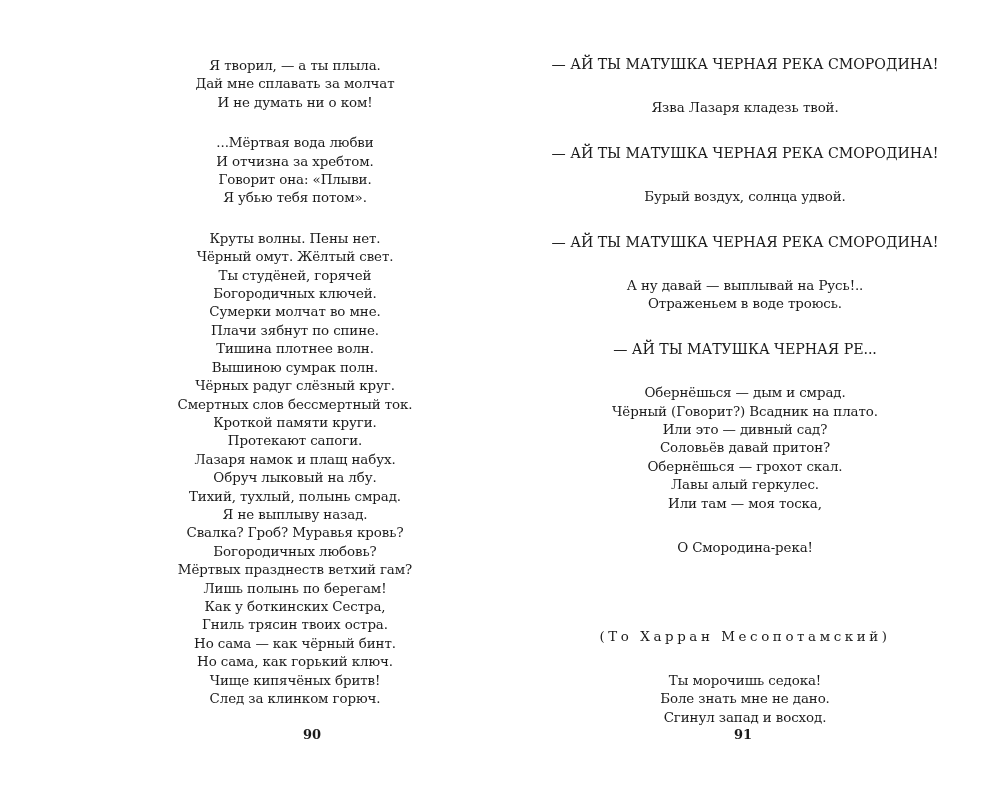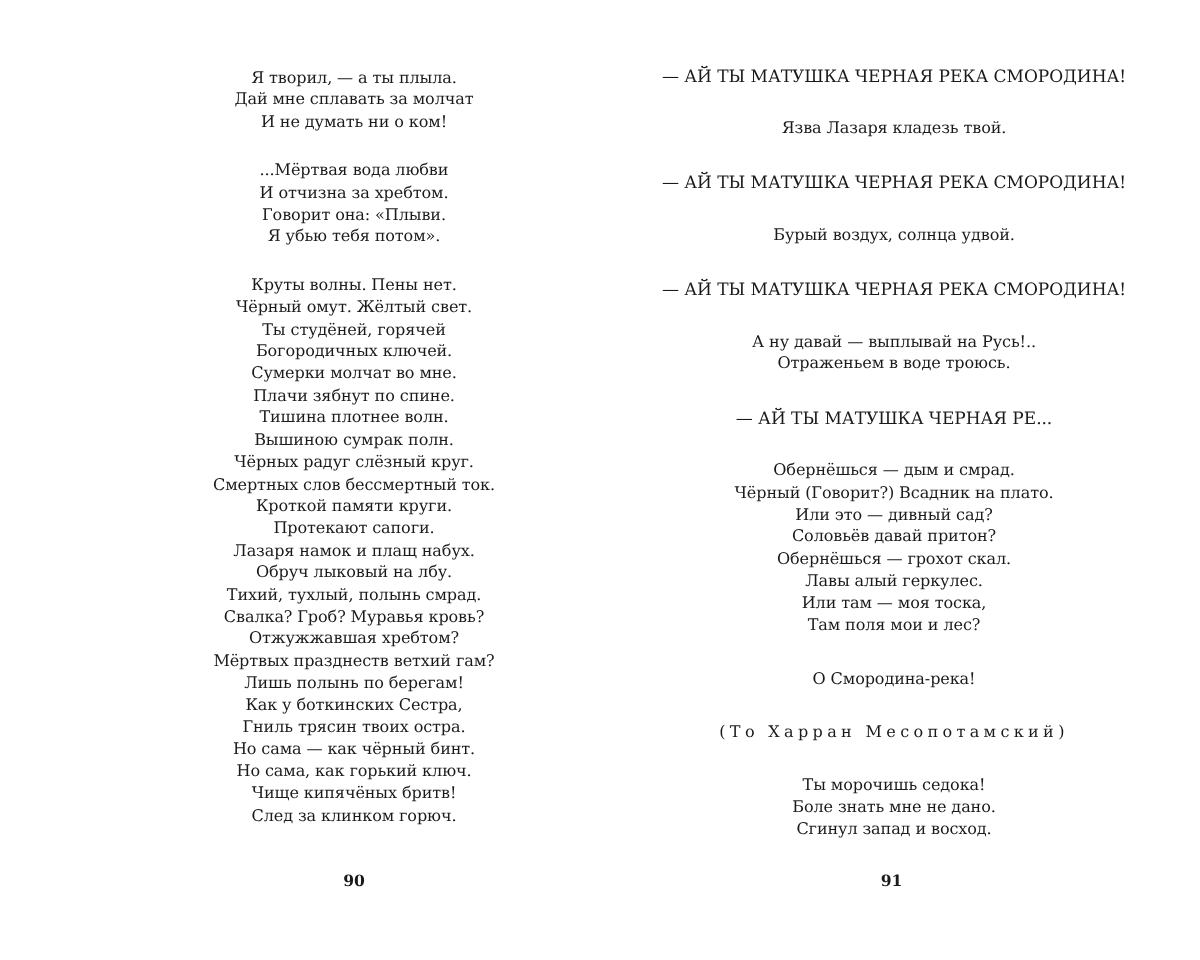--- a/index.html
+++ b/index.html
@@ -13,27 +13,27 @@
   .page-left { left: 0; width: 510px; margin-left: 40px; }
   .page-right { left: 500px; width: 500px; }
   .col { position: absolute; text-align: center; font-size: 13.4px; line-height: 18.4px; letter-spacing: -0.1px; }
   .page-left .col { left: 105px; width: 300px; top: 57px; }
   .page-right .col { left: 45px; width: 400px; top: 55px; }
   .stanza { margin: 0; }
   .line { display: block; white-space: nowrap; }
   .gap-left { height: 22px; }
   .gap-left-big { height: 22px; }
   .refrain { font-size: 14.2px; letter-spacing: -0.05px; }
-  .spaced { letter-spacing: 3.6px; }
+  .spaced { letter-spacing: 3.6px; margin-top: 44px; }
   .gap-r { height: 26px; }
   .pagenum {
     position: absolute; top: 727px; font-size: 13px; font-weight: bold;
     text-align: center; width: 60px;
   }
-  .page-left .pagenum { left: 225px; }
+  .page-left .pagenum { left: 242px; }
   .page-right .pagenum { left: 213px; }
 </style>
 </head>
 <body>
 
 <div class="spread">
 
   <div class="page page-left">
     <div class="col">
       <div class="stanza">
@@ -58,22 +58,23 @@
         <span class="line">Плачи зябнут по спине.</span>
         <span class="line">Тишина плотнее волн.</span>
         <span class="line">Вышиною сумрак полн.</span>
         <span class="line">Чёрных радуг слёзный круг.</span>
         <span class="line">Смертных слов бессмертный ток.</span>
         <span class="line">Кроткой памяти круги.</span>
         <span class="line">Протекают сапоги.</span>
         <span class="line">Лазаря намок и плащ набух.</span>
         <span class="line">Обруч лыковый на лбу.</span>
         <span class="line">Тихий, тухлый, полынь смрад.</span>
+        <span class="line">Я не выплыву назад.</span>
         <span class="line">Свалка? Гроб? Муравья кровь?</span>
-        <span class="line">Отжужжавшая хребтом?</span>
+        <span class="line">Богородичных любовь?</span>
         <span class="line">Мёртвых празднеств ветхий гам?</span>
         <span class="line">Лишь полынь по берегам!</span>
         <span class="line">Как у боткинских Сестра,</span>
         <span class="line">Гниль трясин твоих остра.</span>
         <span class="line">Но сама — как чёрный бинт.</span>
         <span class="line">Но сама, как горький ключ.</span>
         <span class="line">Чище кипячёных бритв!</span>
         <span class="line">След за клинком горюч.</span>
       </div>
     </div>
@@ -97,21 +98,20 @@
       <div class="gap-r"></div>
       <span class="line refrain">— АЙ ТЫ МАТУШКА ЧЕРНАЯ РЕ...</span>
       <div class="gap-r"></div>
       <span class="line">Обернёшься — дым и смрад.</span>
       <span class="line">Чёрный (Говорит?) Всадник на плато.</span>
       <span class="line">Или это — дивный сад?</span>
       <span class="line">Соловьёв давай притон?</span>
       <span class="line">Обернёшься — грохот скал.</span>
       <span class="line">Лавы алый геркулес.</span>
       <span class="line">Или там — моя тоска,</span>
-      <span class="line">Там поля мои и лес?</span>
       <div class="gap-r"></div>
       <span class="line">О Смородина-река!</span>
       <div class="gap-r"></div>
       <span class="line spaced">(То Харран Месопотамский)</span>
       <div class="gap-r"></div>
       <span class="line">Ты морочишь седока!</span>
       <span class="line">Боле знать мне не дано.</span>
       <span class="line">Сгинул запад и восход.</span>
     </div>
     <div class="pagenum">91</div>

